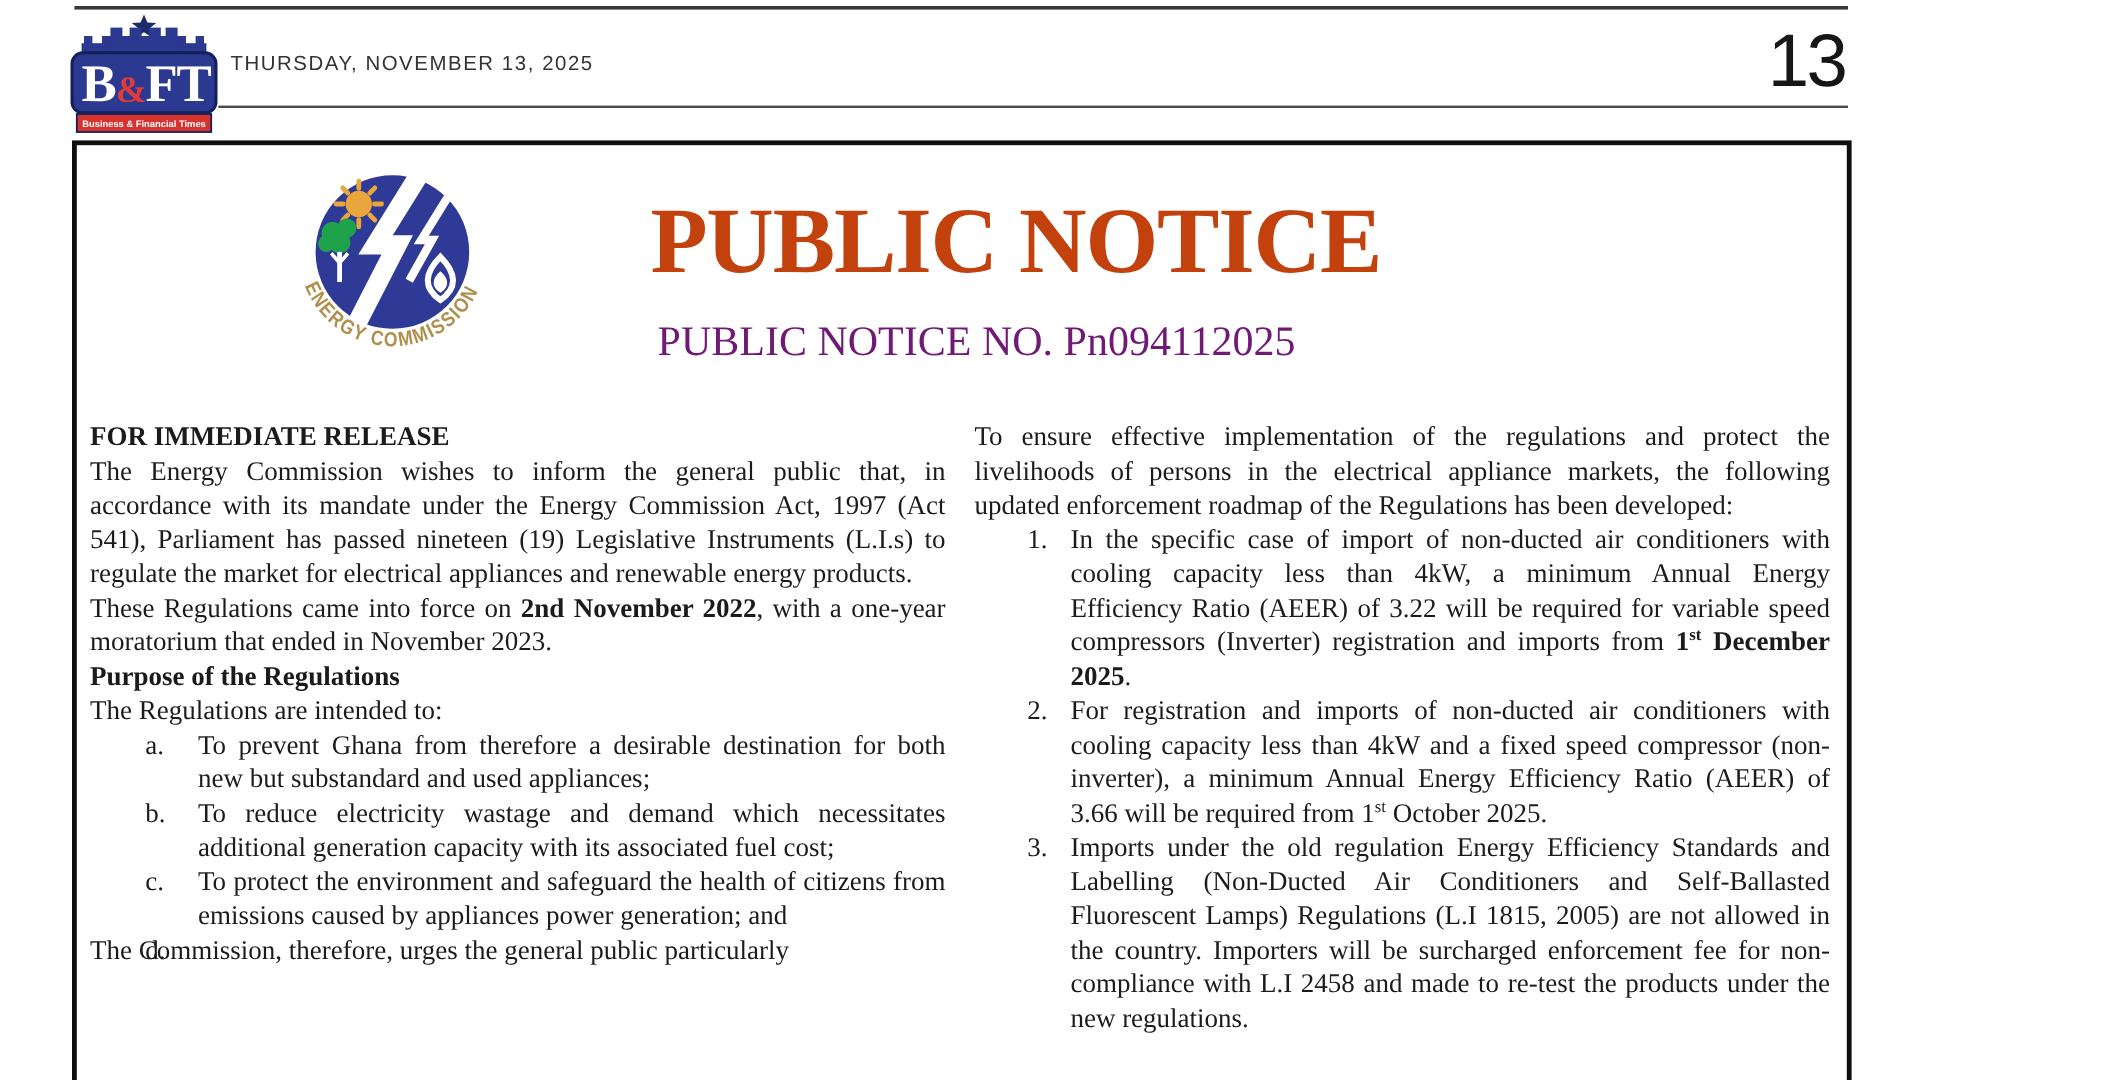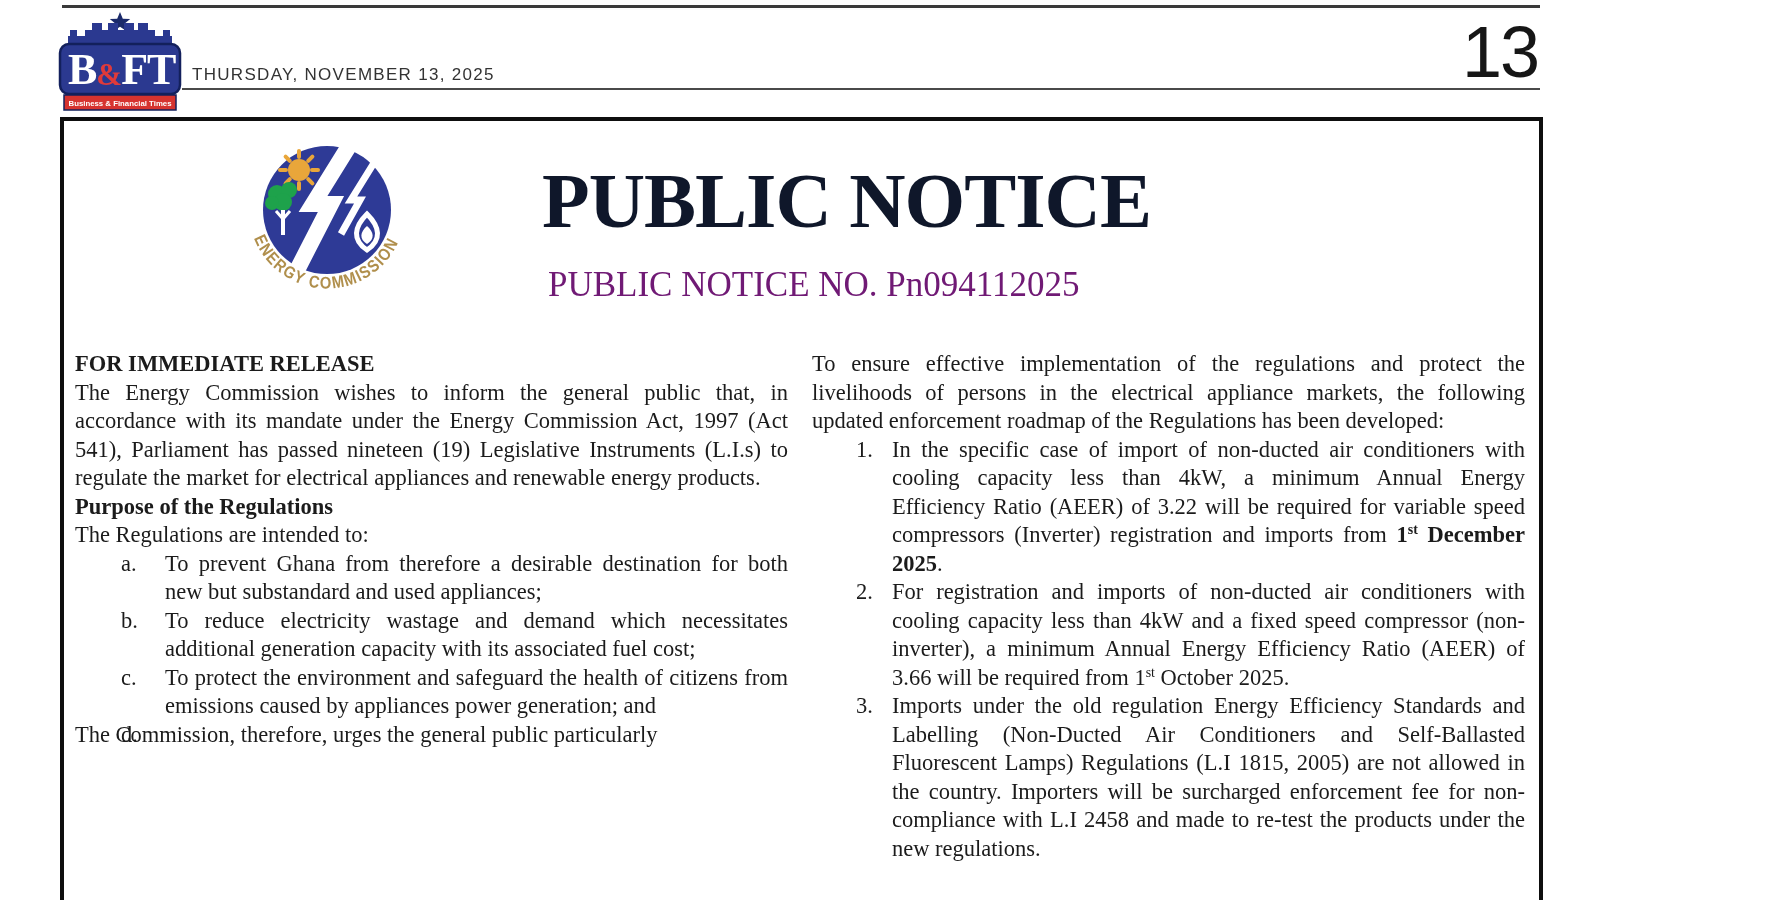--- a/index.html
+++ b/index.html
@@ -2,31 +2,31 @@
 <html><head>
 <meta charset="utf-8">
 <style>
   html,body{margin:0;padding:0;background:#ffffff;}
   .page{position:relative;width:1770px;height:900px;overflow:hidden;background:#ffffff;
         font-family:"Liberation Serif","DejaVu Serif",serif;color:#1a1a1a;padding-left:48px;}
   
   .top-rule{position:absolute;left:62px;top:5px;width:1478px;height:3px;background:#3a3a3a;}
   .mid-rule{position:absolute;left:182px;top:88px;width:1358px;height:2px;background:#4a4a4a;}
   .masthead{position:absolute;left:58px;top:12px;width:124px;height:104px;}
-  .issue-date{position:absolute;left:192px;top:65px;font-family:"Liberation Sans",sans-serif;
+  .issue-date{position:absolute;left:192px;top:43px;font-family:"Liberation Sans",sans-serif;
         font-size:17px;letter-spacing:1.3px;color:#333;line-height:20px;}
   .page-number{position:absolute;left:1420px;top:6px;width:118px;text-align:right;
-        font-family:"Liberation Sans",sans-serif;font-size:72px;line-height:92px;
+        font-family:"Liberation Sans",sans-serif;font-size:62px;line-height:92px;
         font-weight:400;color:#161616;letter-spacing:-2px;}
   
   .frame{position:absolute;left:60px;top:117px;width:1475px;height:800px;
         border:4px solid #0e0e0e;background:#fff;}
   .ec-logo{position:absolute;left:139px;top:11px;width:248px;height:182px;}
   .notice-title{position:absolute;left:478px;top:34px;font-size:78px;line-height:92px;
-        font-weight:bold;letter-spacing:-1px;color:#0f172a;white-space:nowrap;}
+        font-weight:bold;letter-spacing:-1px;color:#c2410c;white-space:nowrap;}
   .notice-number{position:absolute;left:484px;top:143px;font-size:35px;line-height:42px;
         color:#701a75;white-space:nowrap;}
   
   .col{position:absolute;top:229px;width:713px;font-size:22.5px;line-height:28.5px;
         text-align:justify;color:#1b1b1b;}
   .col.left{left:11px;}
   .col.right{left:748px;}
   .col p{margin:0;}
   .bold{font-weight:bold;}
   .list-item{position:relative;margin:0;}
@@ -104,20 +104,21 @@
         <textPath href="#ecArc" startOffset="0" textLength="185" lengthAdjust="spacingAndGlyphs">ENERGY COMMISSION</textPath>
       </text>
     </svg>
 
     <div class="notice-title">PUBLIC NOTICE</div>
     <div class="notice-number">PUBLIC NOTICE NO. Pn094112025</div>
 
     <div class="col left">
       <p class="bold">FOR IMMEDIATE RELEASE</p>
       <p>The Energy Commission wishes to inform the general public that, in accordance with its mandate under the Energy Commission Act, 1997 (Act 541), Parliament has passed nineteen (19) Legislative Instruments (L.I.s) to regulate the market for electrical appliances and renewable energy products.</p>
+      <p><span>These Regulations came into force on </span><span class="bold">2nd November 2022</span><span>, with a one-year moratorium that ended in November 2023.</span></p>
       <p class="bold">Purpose of the Regulations</p>
       <p>The Regulations are intended to:</p>
 
       <div class="list-item">
         <span class="marker">a.</span>
         <span>To prevent Ghana from therefore a desirable destination for both new but substandard and used appliances;</span>
       </div>
       <div class="list-item">
         <span class="marker">b.</span>
         <span>To reduce electricity wastage and demand which necessitates additional generation capacity with its associated fuel cost;</span>

